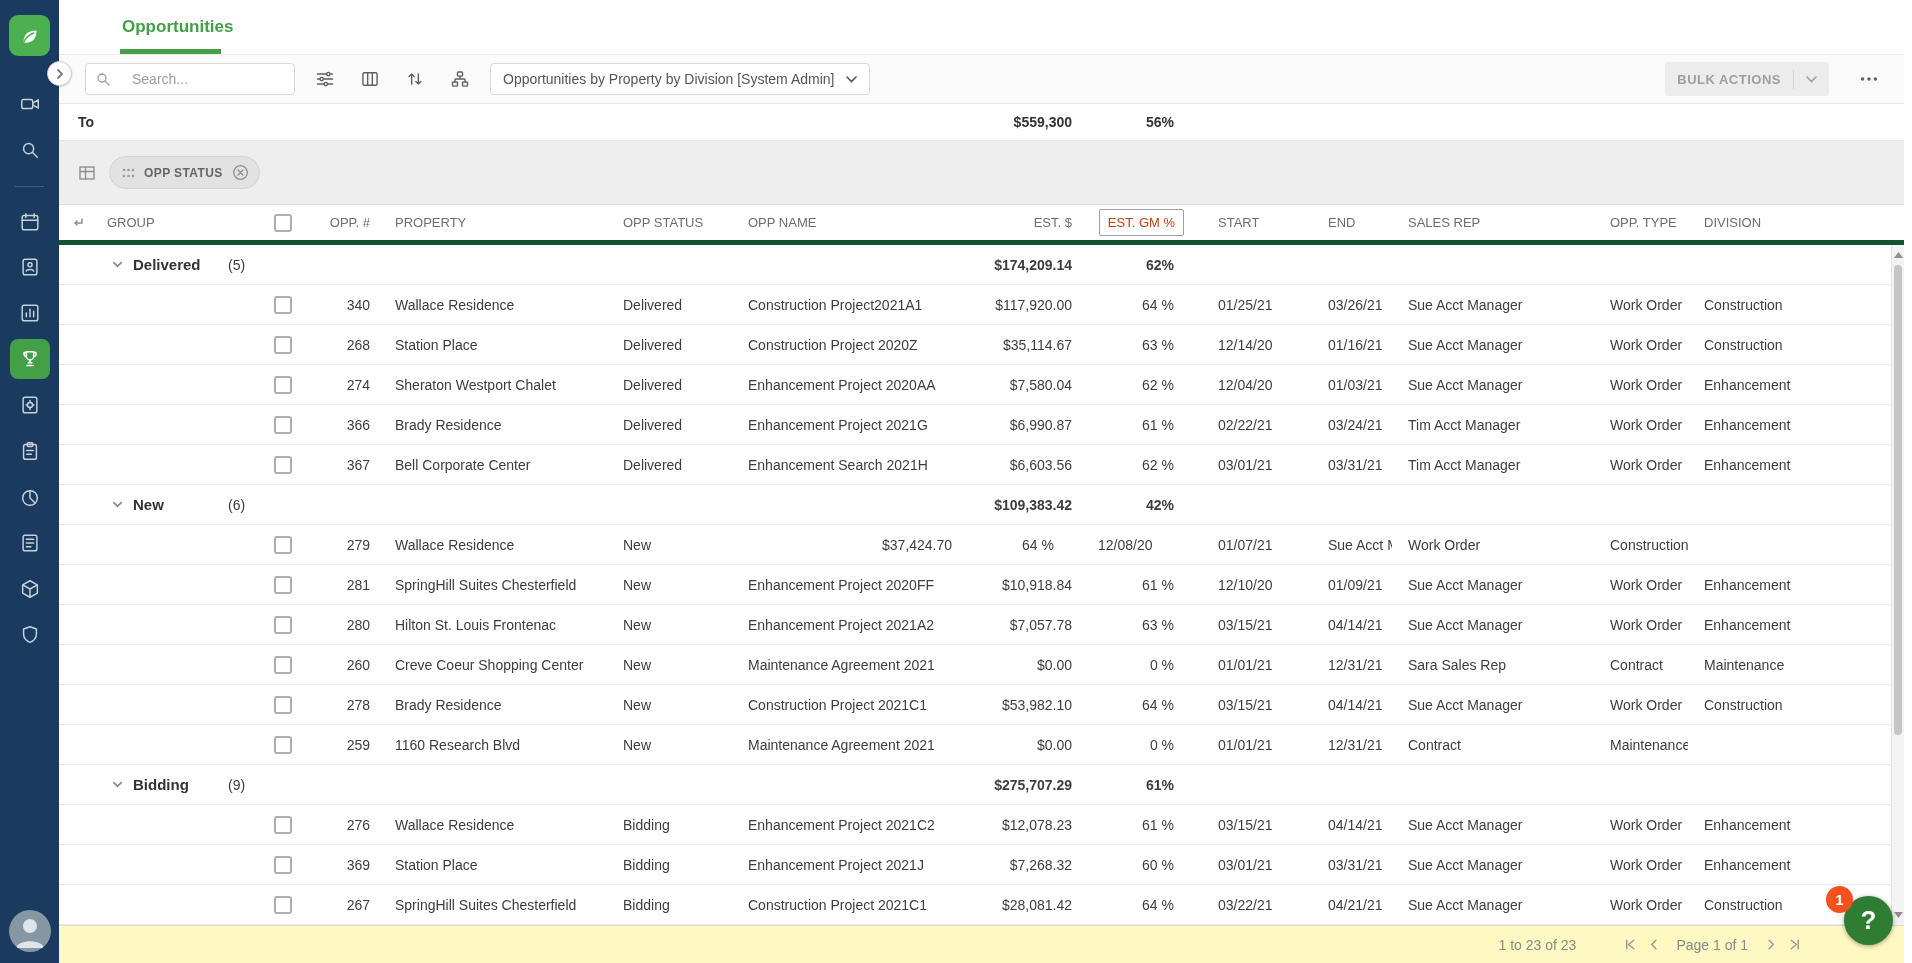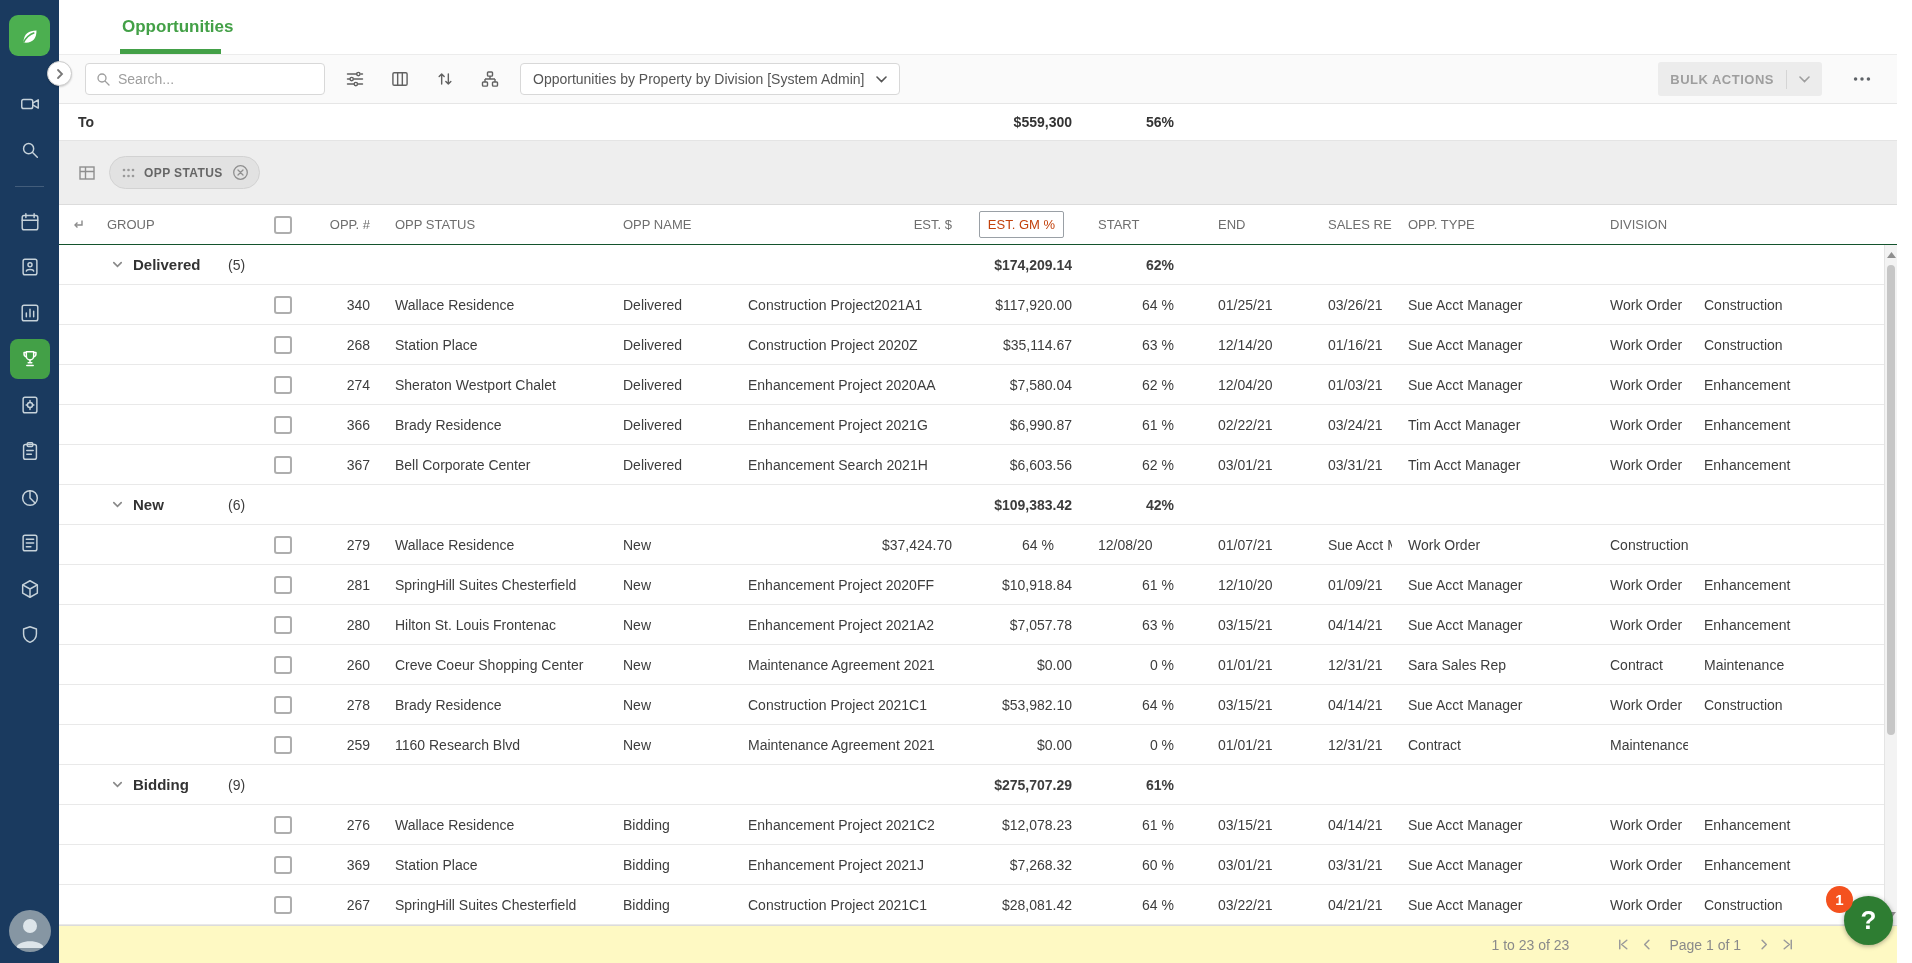--- a/index.html
+++ b/index.html
@@ -13,31 +13,31 @@
           display:flex; align-items:center; justify-content:center; }
   .nav-item { position:absolute; left:50%; transform:translateX(-50%); width:40px; height:40px; border-radius:8px;
               display:flex; align-items:center; justify-content:center; }
   .nav-item.active { background:#43a047; }
   .nico { width:22px; height:22px; }
   .side-div { position:absolute; left:15px; width:29px; height:1px; background:rgba(255,255,255,.18); }
   .avatar { position:absolute; left:50%; transform:translateX(-50%); top:910px; width:42px; height:42px; border-radius:50%;
             background:#8696a3; display:flex; align-items:center; justify-content:center; overflow:hidden; }
 
   
-  .main { position:absolute; left:59px; top:0; right:15px; height:963px; background:#fff; }
+  .main { position:absolute; left:59px; top:0; right:8px; height:963px; background:#fff; }
 
   .tabbar { position:relative; height:55px; background:#fff; border-bottom:1px solid #ececec; }
   .tab { position:absolute; left:63px; top:0; height:100%; display:flex; align-items:center;
          color:#43a047; font-size:17px; font-weight:600; }
   .tab-underline { position:absolute; left:61px; bottom:0; width:101px; height:5px; background:#43a047; }
 
   .toolbar { height:49px; background:#fafafa; border-bottom:1px solid #e6e6e6; display:flex; align-items:center;
              padding:0 18px 0 26px; gap:15px; }
-  .search { width:240px; height:32px; background:#fff; border:1px solid #d8d8d8; border-radius:4px;
-            display:flex; align-items:center; padding:0 9px; gap:7px; }
+  .search { width:210px; height:32px; background:#fff; border:1px solid #d8d8d8; border-radius:4px;
+            display:flex; align-items:center; padding:0 9px; gap:21px; }
   .search input { border:0; outline:0; flex:1; min-width:0; font-size:14px; color:#444; background:transparent;
                   font-family:"Liberation Sans", sans-serif; }
   .search input::placeholder { color:#9e9e9e; }
   .tbtn { width:30px; height:30px; display:flex; align-items:center; justify-content:center; border-radius:4px; }
   .ticon { width:20px; height:20px; }
   .vsel { width:380px; height:32px; background:#fff; border:1px solid #d8d8d8; border-radius:4px;
           display:flex; align-items:center; padding:0 12px; gap:10px; font-size:14px; color:#555; }
   .vsel .vtext { flex:1; white-space:nowrap; overflow:hidden; }
   .spacer { flex:1; }
   .bulk { height:34px; display:flex; align-items:center; background:#ececec; border-radius:3px; color:#9e9e9e;
@@ -58,21 +58,21 @@
   .tspan { grid-column:1/4; padding-left:19px; font-weight:700; }
   .bold { font-weight:700; }
   .c-est { grid-column:8; } .c-gm { grid-column:9; }
 
   .groupbar { height:64px; background:#eeeeee; border-bottom:1px solid #dcdcdc; display:flex; align-items:center;
               padding-left:19px; }
   .chip { margin-left:13px; height:33px; padding:0 10px 0 12px; border-radius:17px; background:#e2e2e2;
           border:1px solid #d2d2d2; display:flex; align-items:center; gap:9px; color:#666; font-size:12px;
           font-weight:700; letter-spacing:.4px; }
 
-  .thead { height:40px; background:#fff; border-bottom:1px solid #14532d; color:#6e6e6e; font-size:13px; }
+  .thead { height:40px; background:#fff; border-bottom:5px solid #14532d; color:#6e6e6e; font-size:13px; }
   .gmbox { display:inline-block; border:1px solid #9aa0a6; border-radius:2px; padding:5px 8px; margin-right:18px; color:#c2410c; }
 
   .tbody { position:relative; height:680px; overflow:hidden; background:#fff; }
   .row { height:40px; background:#fff; border-bottom:1px solid #e9e9e9; font-size:14px; color:#3d3d3d; }
   .gspan { grid-column:1/4; position:relative; padding-left:52px; gap:9px; }
   .gname { font-weight:700; font-size:15px; color:#333; }
   .gcount { position:absolute; left:169px; color:#3d3d3d; font-size:14px; }
   .gtot { font-weight:700; }
 
   .cb { width:18px; height:18px; border:2px solid #aeaeae; border-radius:3px; background:#fff; display:inline-block; }
@@ -304,20 +304,21 @@
         <svg width="14" height="14" viewBox="0 0 14 14">
             <path d="M11 2.5v4.5H4.5" fill="none" stroke="#8a8a8a" stroke-width="1.4"></path>
             <path d="M6.5 4.5L4 7l2.5 2.5" fill="none" stroke="#8a8a8a" stroke-width="1.4"></path>
           </svg>
       </div>
       <div class="cell pl8">GROUP</div>
       <div class="cell cc">
           <span class="cb"></span>
         </div>
       <div class="cell r pr9">OPP. #</div>
+      <div class="cell">PROPERTY</div>
       <div class="cell">OPP STATUS</div>
       <div class="cell">OPP NAME</div>
       <div class="cell r pr10">EST. $</div>
       <div class="cell r">
           <span class="gmbox">EST. GM %</span>
         </div>
       <div class="cell">START</div>
       <div class="cell">END</div>
       <div class="cell">SALES REP</div>
       <div class="cell">OPP. TYPE</div>

